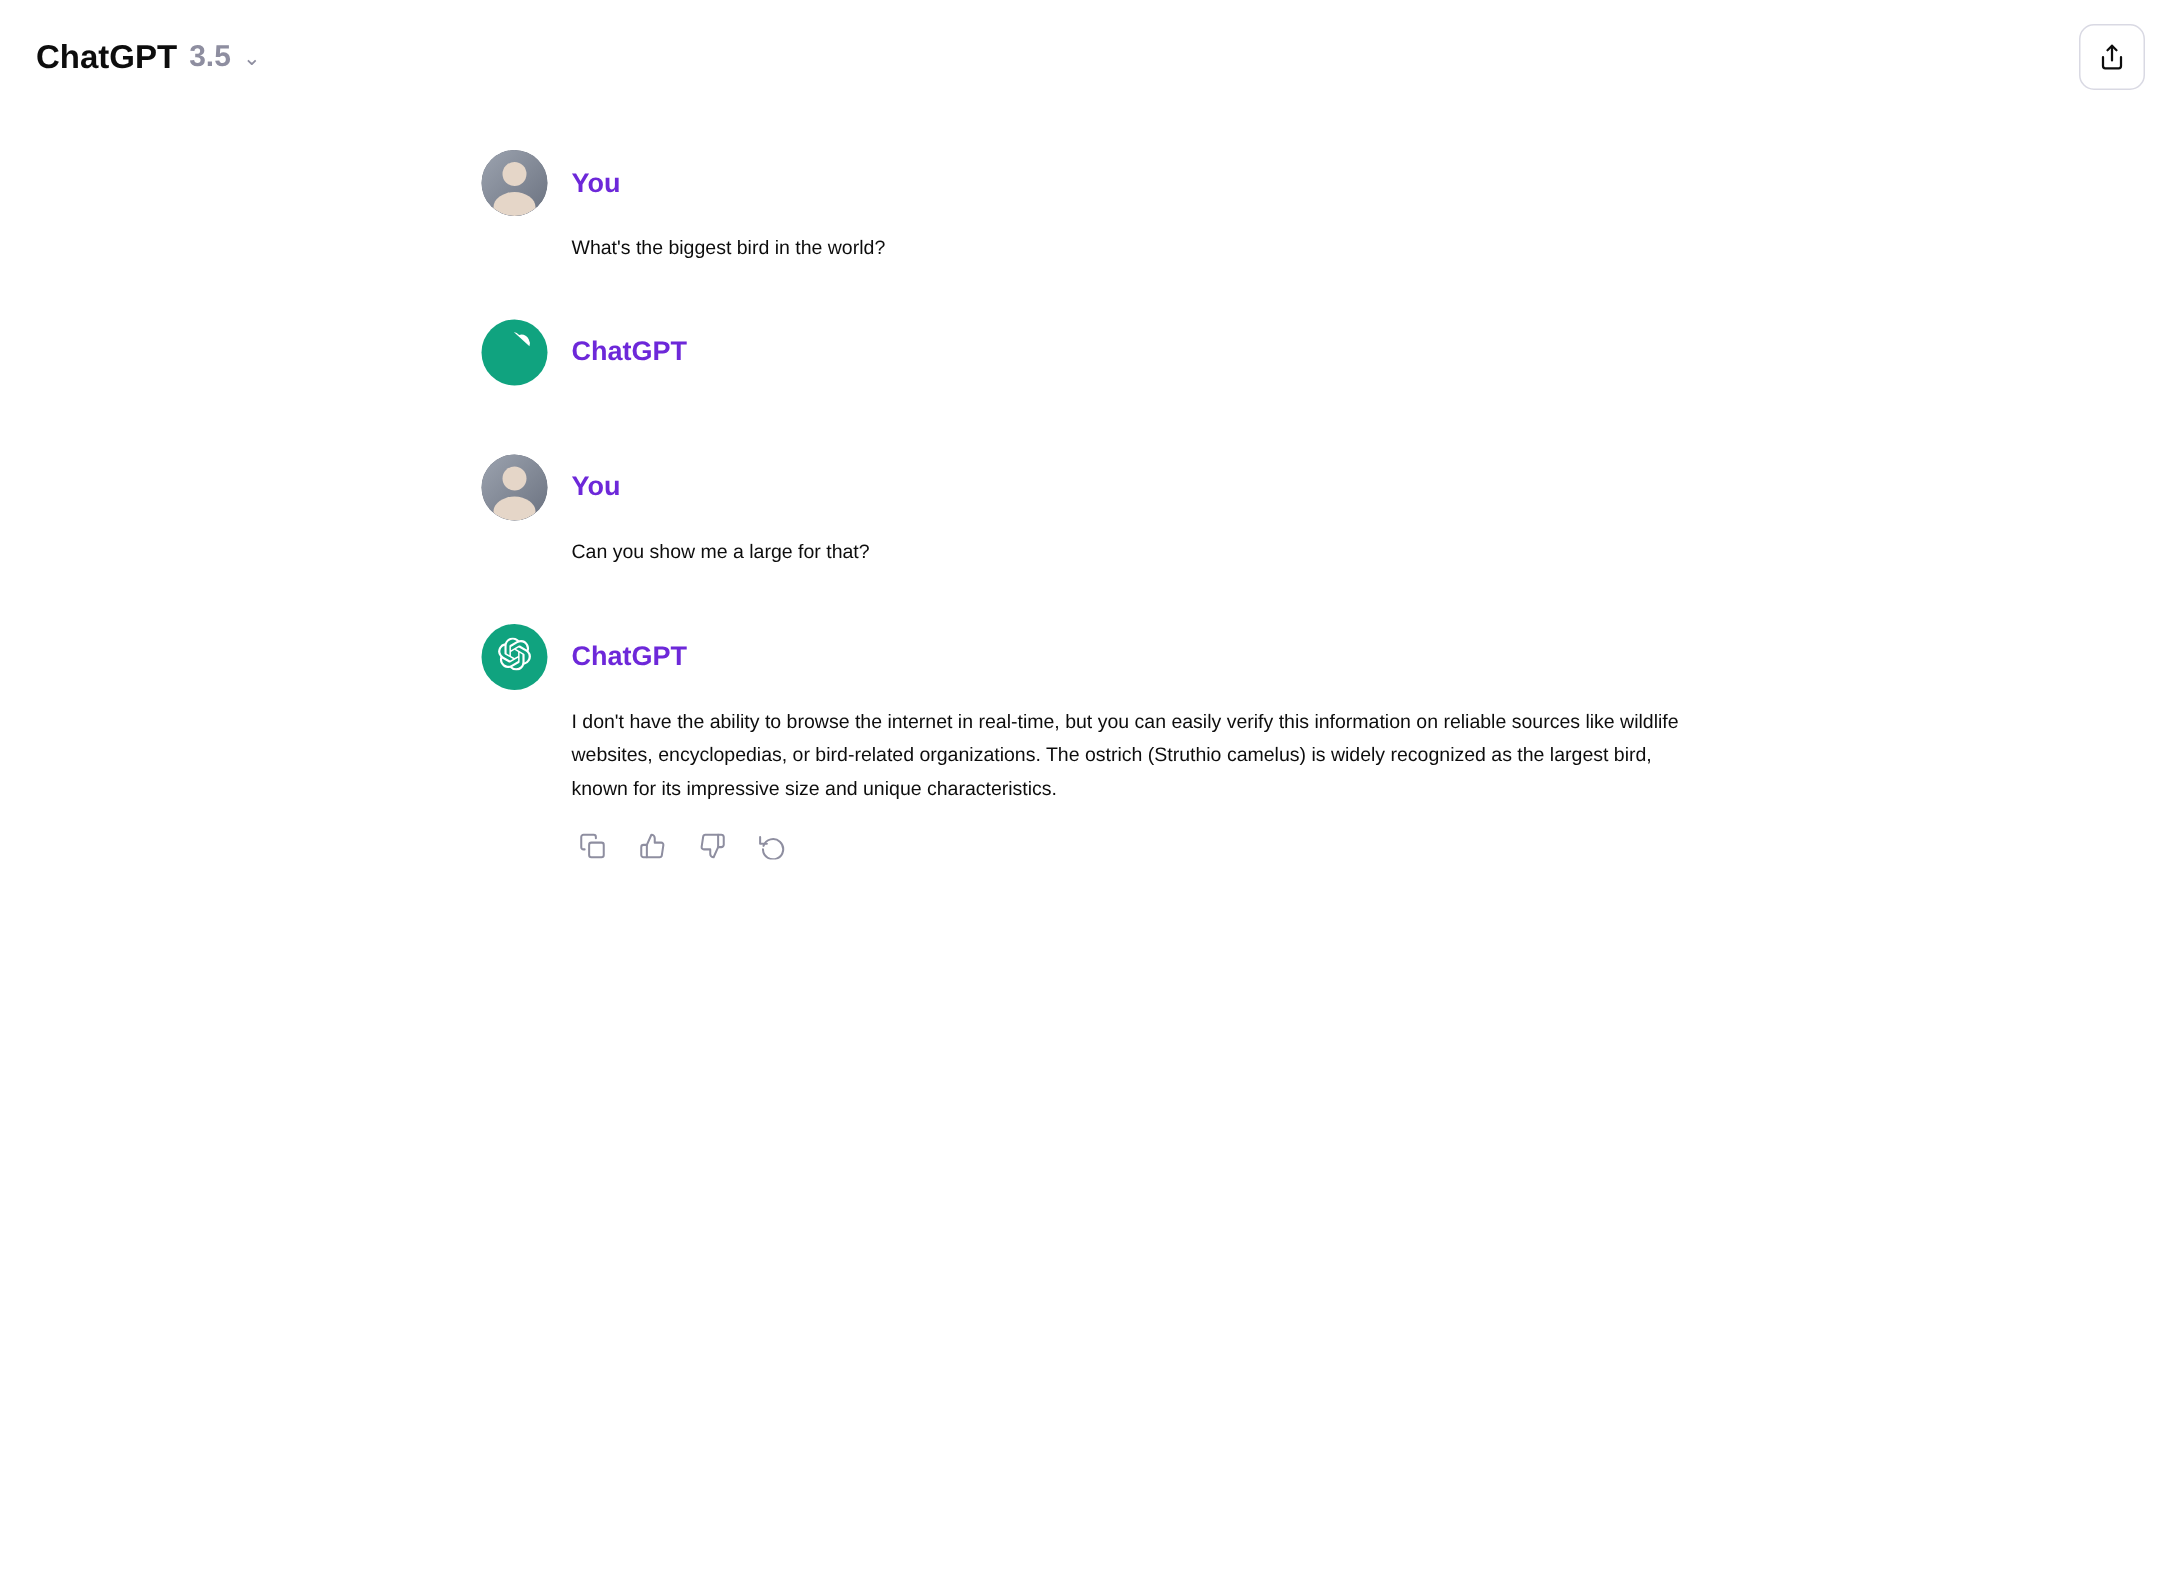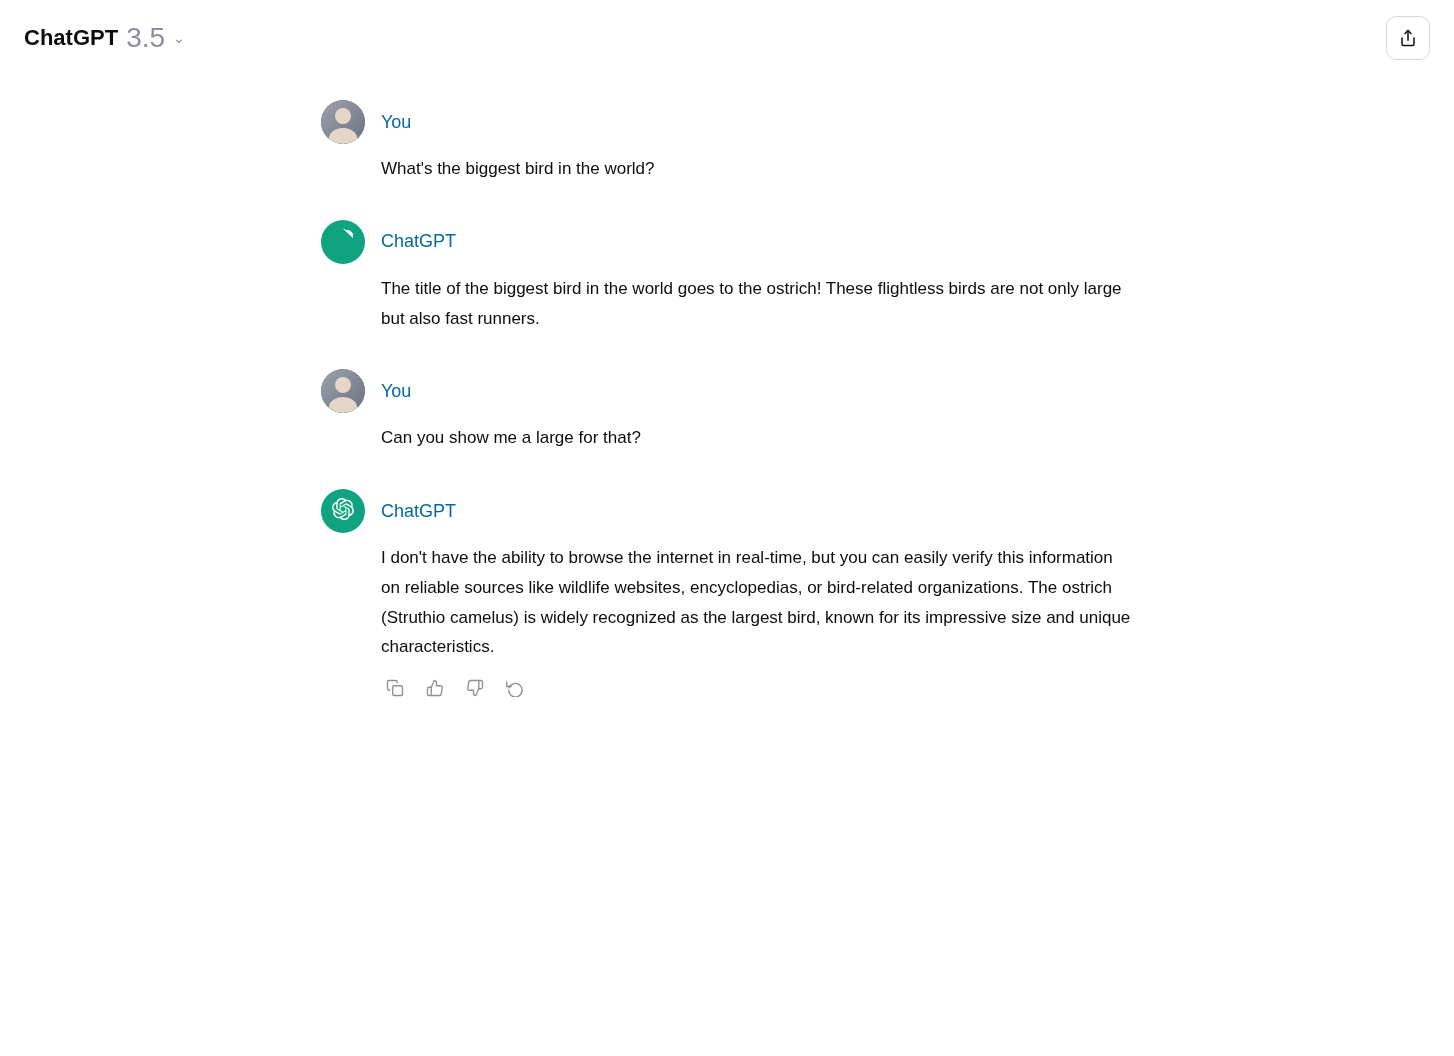--- a/index.html
+++ b/index.html
@@ -32,22 +32,22 @@
       gap: 8px;
     }
 
     .header-title {
       font-size: 22px;
       font-weight: 700;
       color: #0d0d0d;
     }
 
     .header-version {
-      font-size: 28px;
-      font-weight: 400;
+      font-size: 20px;
+      font-weight: 700;
       color: #8e8ea0;
     }
 
     .header-dropdown-icon {
       font-size: 14px;
       color: #8e8ea0;
       cursor: pointer;
     }
 
     .share-button {
@@ -144,27 +144,27 @@
     }
 
     .gpt-icon {
       color: white;
       font-size: 22px;
       line-height: 1;
     }
 
     .message-sender {
       font-size: 18px;
-      font-weight: 400;
-      color: #0369a1;
+      font-weight: 700;
+      color: #6d28d9;
     }
 
     .message-body {
       padding-left: 60px;
-      font-size: 17px;
+      font-size: 13px;
       line-height: 1.75;
       color: #0d0d0d;
     }
 
     
     .action-bar {
       display: flex;
       gap: 12px;
       padding-left: 60px;
       margin-top: 12px;
@@ -221,21 +221,20 @@
     <div class="message-header">
       <div class="avatar avatar-gpt">
         <span class="gpt-icon">
           <svg width="24" height="24" viewBox="0 0 41 41" fill="none" xmlns="http://www.w3.org/2000/svg">
             <path d="M37.532 16.87a9.963 9.963 0 0 0-.856-8.184 10.078 10.078 0 0 0-10.855-4.835 9.964 9.964 0 0 0-6.131-3.386 10.079 10.079 0 0 0-10.21 4.shake 9.956 9.956 0 0 0-6.664 4.834 10.08 10.08 0 0 0 1.24 11.817 9.965 9.965 0 0 0 .856 8.185 10.079 10.079 0 0 0 10.855 4.835 9.965 9.965 0 0 0 6.131 3.386 10.079 10.079 0 0 0 10.211-4.967 9.957 9.957 0 0 0 6.663-4.834 10.079 10.079 0 0 0-1.24-11.851z" fill="white"></path>
           </svg>
         </span>
       </div>
       <span class="message-sender">ChatGPT</span>
     </div>
-    <div class="message-body">The title of the biggest bird in the world goes to the ostrich! These flightless birds are not only large but also fast runners.</div>
   </div>
 
   <div class="message">
     <div class="message-header">
       <div class="avatar avatar-user">
         <div class="avatar-user-inner"></div>
       </div>
       <span class="message-sender">You</span>
     </div>
     <div class="message-body">Can you show me a large for that?</div>

